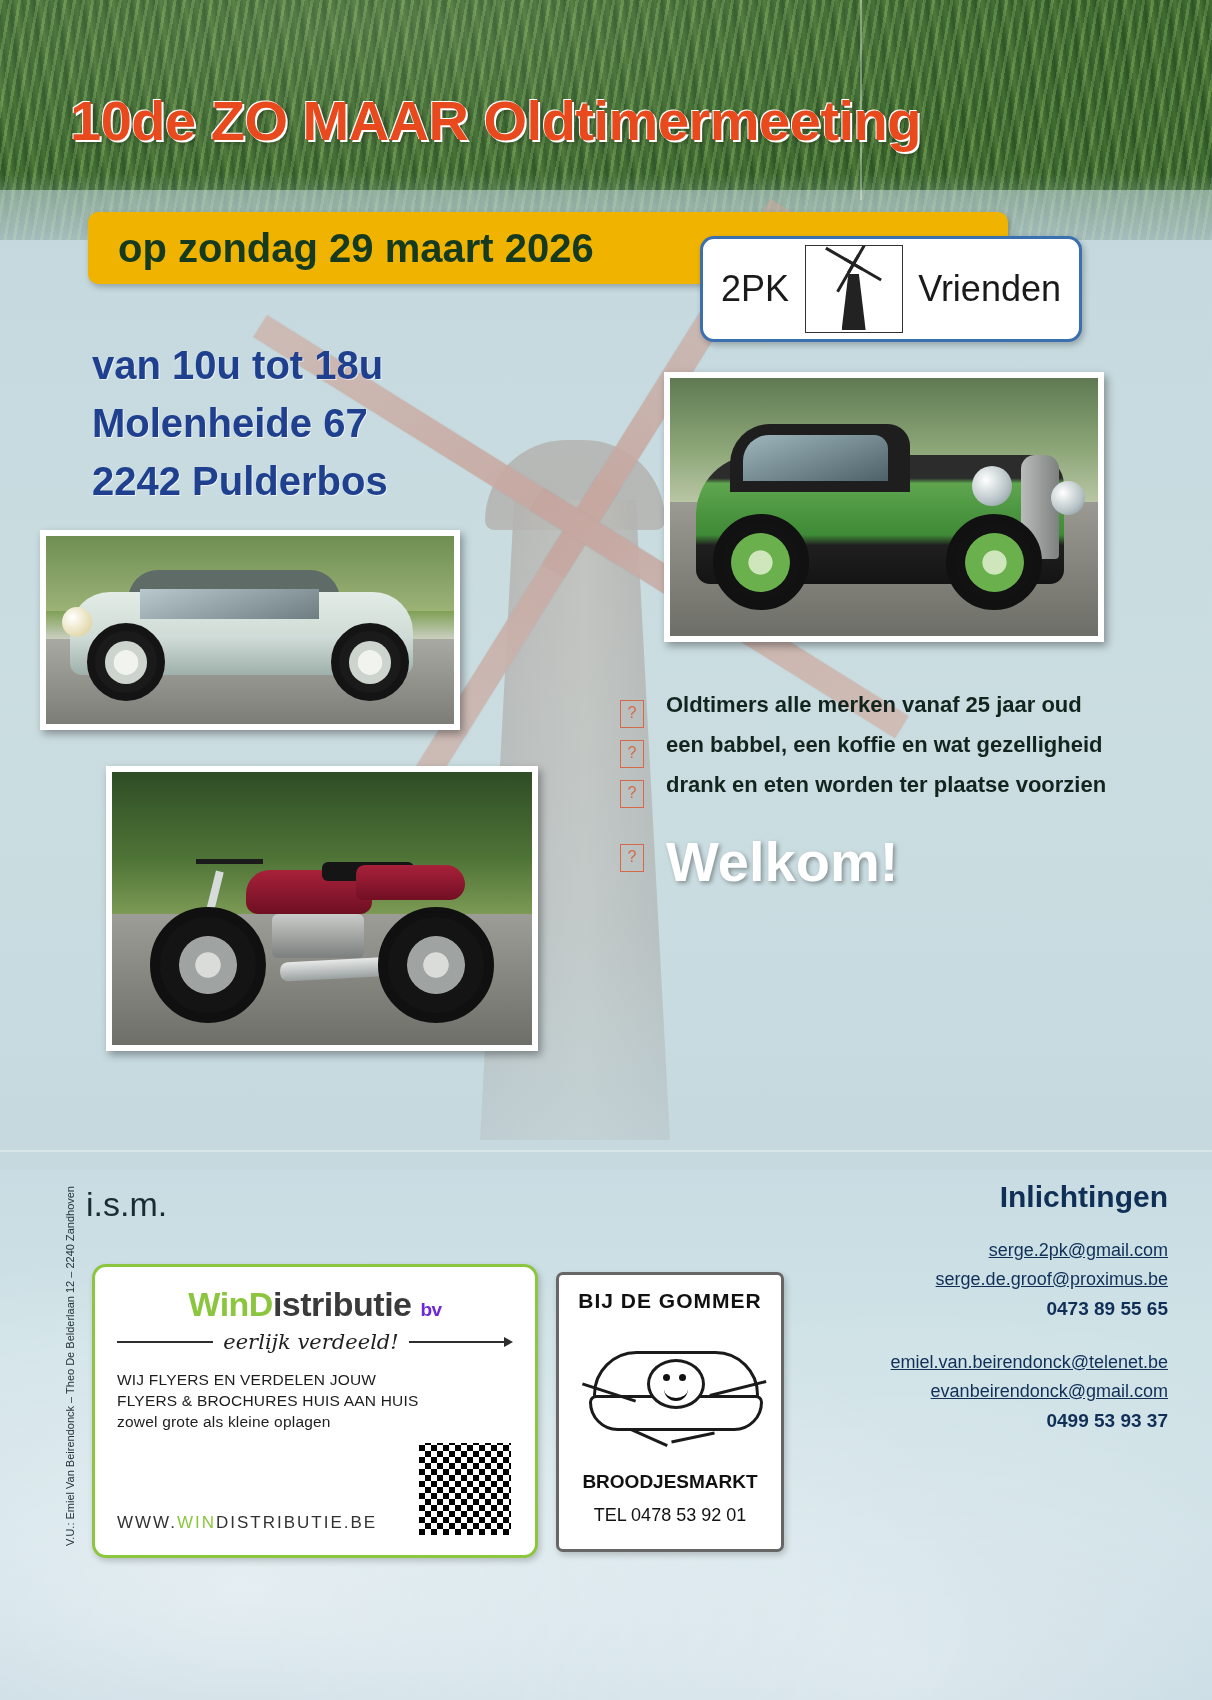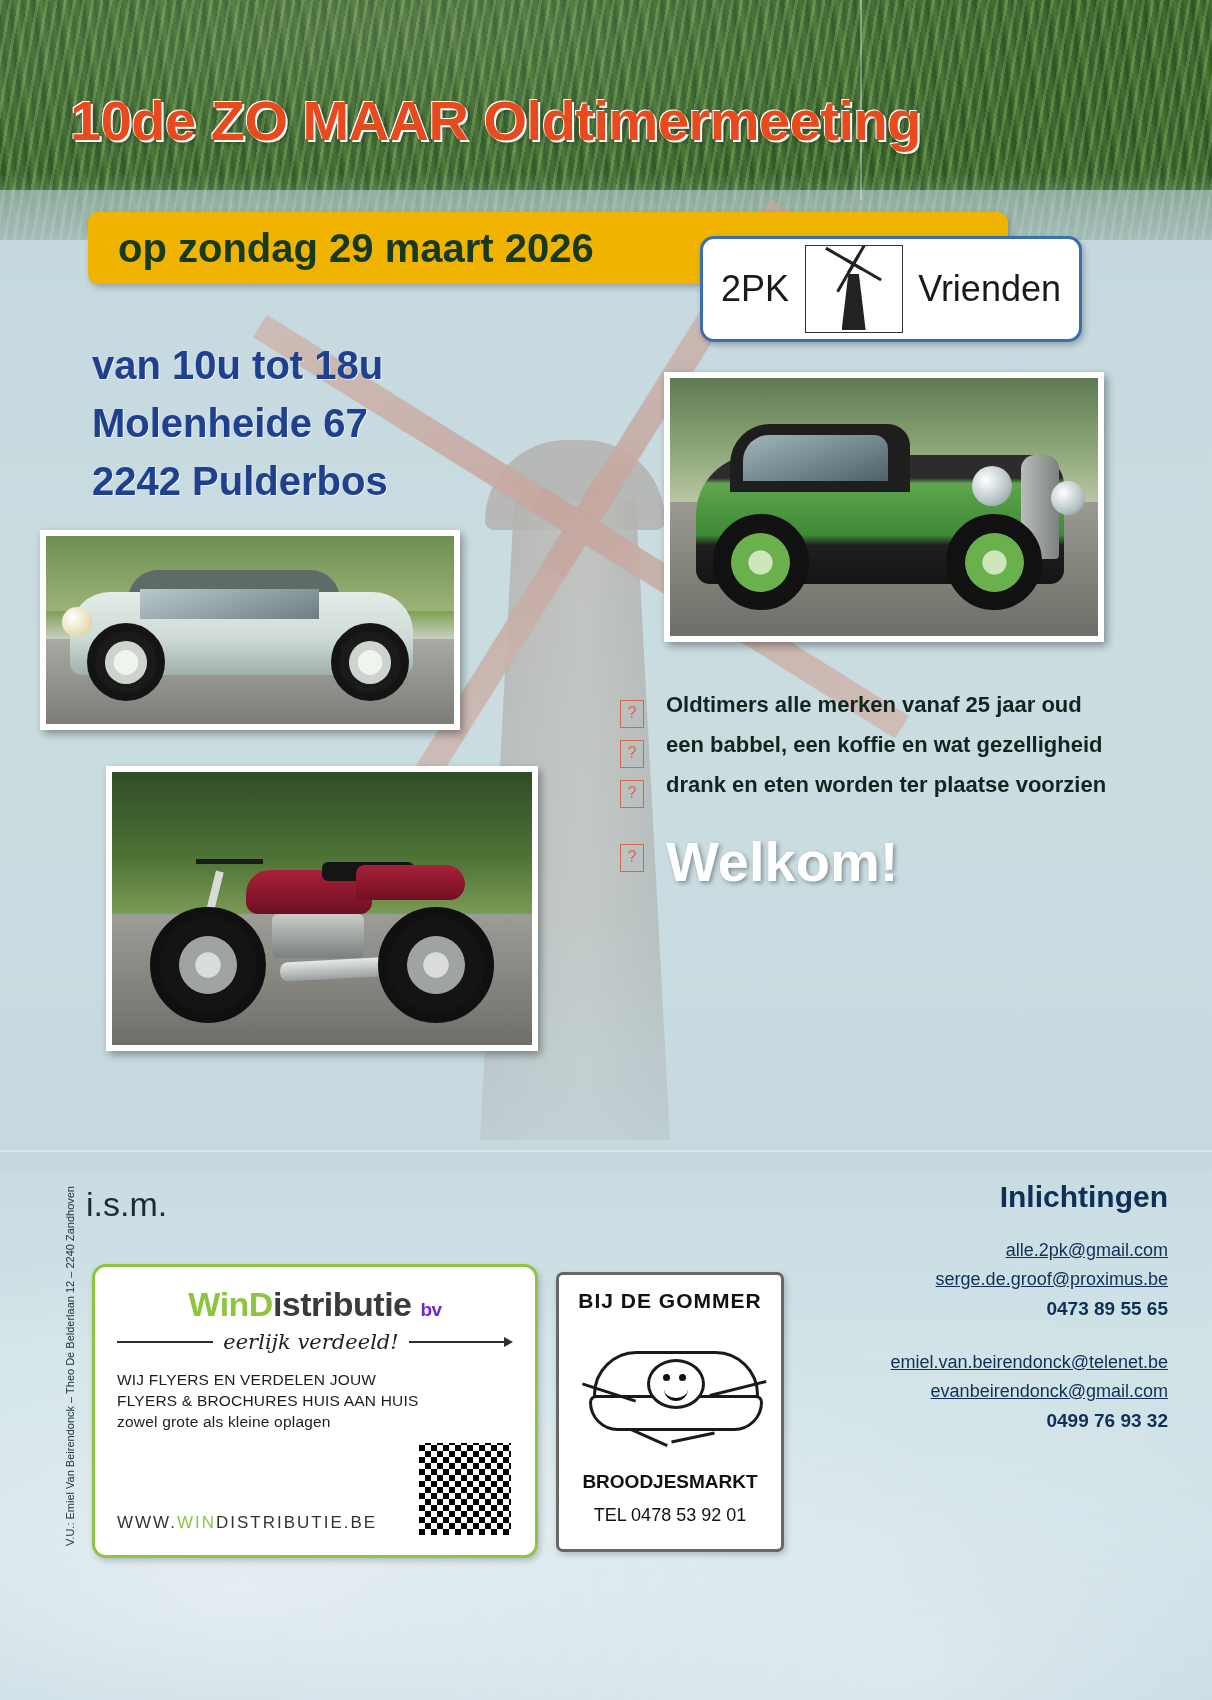--- a/index.html
+++ b/index.html
@@ -648,22 +648,22 @@
         <div class="sw-eye e2"></div>
         <div class="sw-mouth"></div>
       </div>
     </div>
     <div class="gommer-title">BROODJESMARKT</div>
     <div class="gommer-tel">TEL 0478 53 92 01</div>
   </div>
 
   <div class="info">
     <div class="info-title">Inlichtingen</div>
-    <div class="info-line link">alle.2pk@gmail.com</div>
+    <div class="info-line link">serge.2pk@gmail.com</div>
     <div class="info-line link">serge.de.groof@proximus.be</div>
     <div class="info-line phone">0473 89 55 65</div>
     <div class="info-gap"></div>
     <div class="info-line link">emiel.van.beirendonck@telenet.be</div>
     <div class="info-line link">evanbeirendonck@gmail.com</div>
-    <div class="info-line phone">0499 76 93 32</div>
+    <div class="info-line phone">0499 53 93 37</div>
   </div>
 
 </div>
 
 </body></html>

